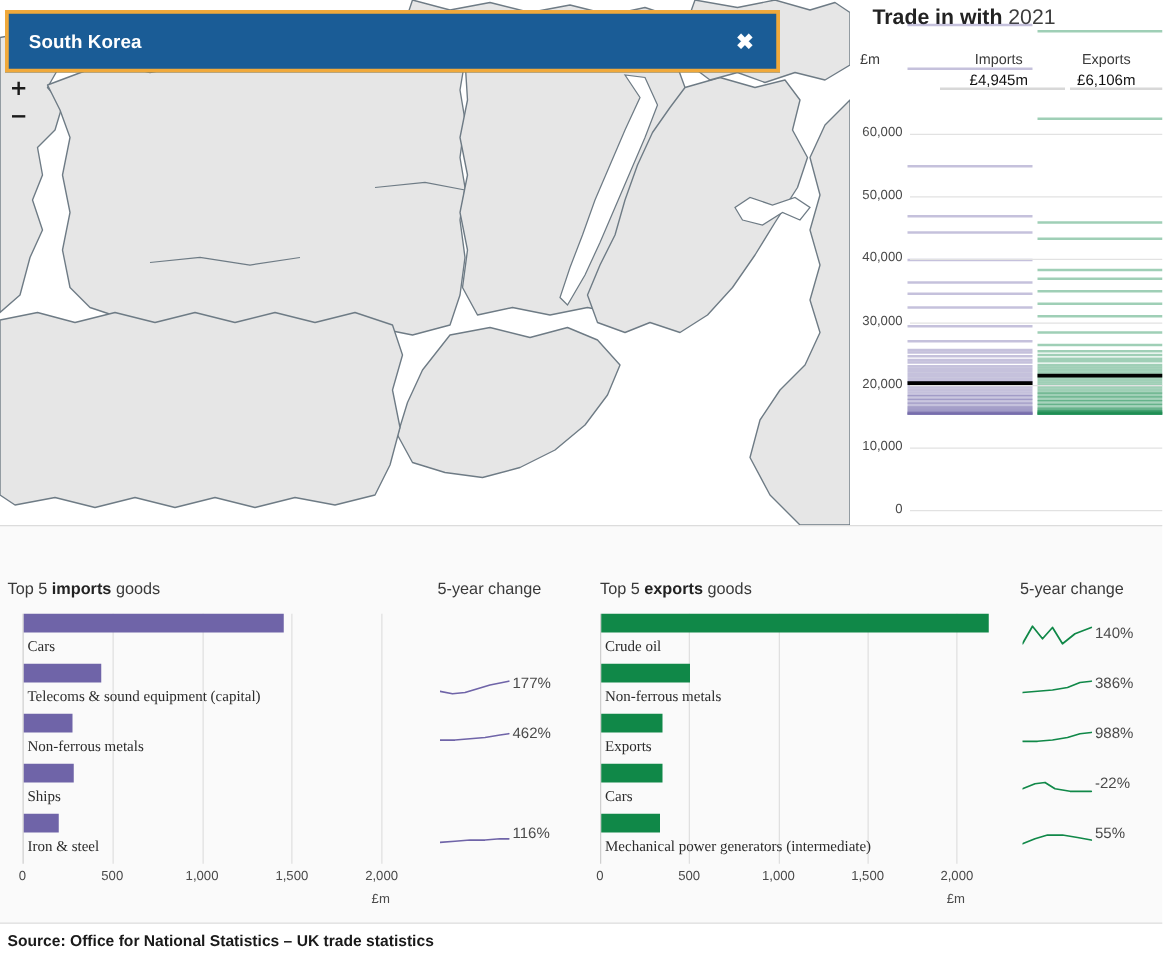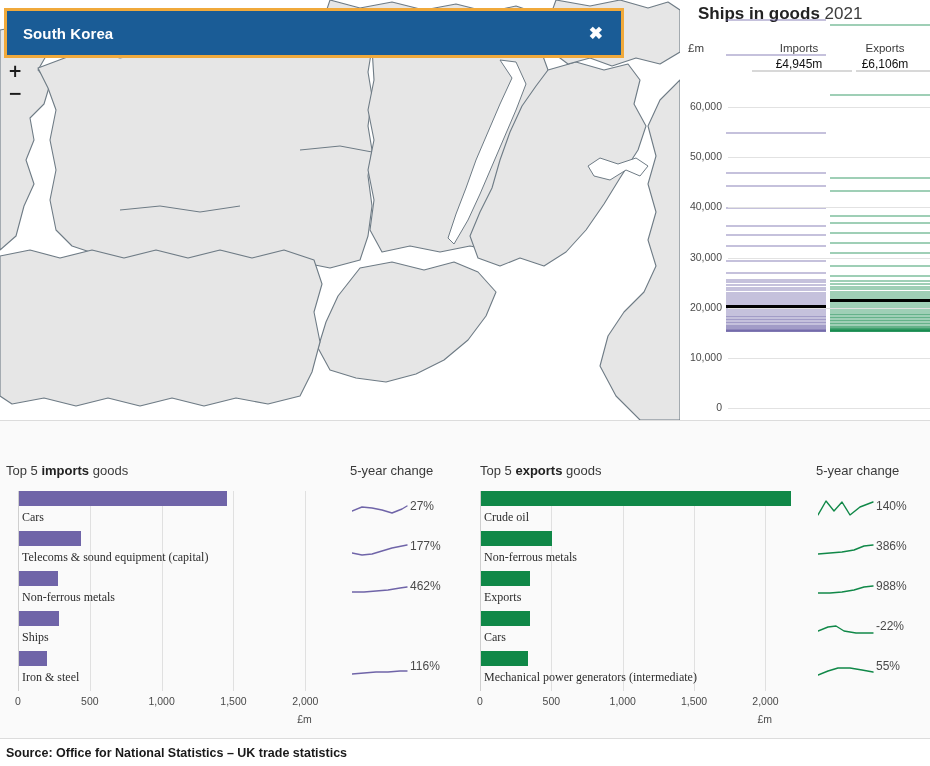--- a/index.html
+++ b/index.html
@@ -170,21 +170,21 @@
       </div>
 
       <div class="zoom-ctrls">
         <div class="zoom-btn">+</div>
         <div class="zoom-btn">−</div>
       </div>
     </div>
 
     <div class="strip-panel">
       <div class="strip-title">
-        <b>Ships in goods</b>
+        <b>Trade in with</b>
         <span class="yr">2021</span>
       </div>
 
       <div class="strip-heads">
         <div class="sh sh-unit">£m</div>
         <div class="sh sh-imp">
           <span>Imports</span>
           <span class="v">£4,945m</span>
         </div>
         <div class="sh sh-exp">
@@ -362,26 +362,20 @@
         <div class="bar exp" style="top: 80px; left: 1px; width: 49.2409px;"></div>
         <div class="blabel" style="top: 99px; left: 4px;">Exports</div>
         <div class="bar exp" style="top: 120px; left: 1px; width: 48.5273px;"></div>
         <div class="blabel" style="top: 139px; left: 4px;">Cars</div>
         <div class="bar exp" style="top: 160px; left: 1px; width: 47.1px;"></div>
         <div class="blabel" style="top: 179px; left: 4px;">Mechanical power generators (intermediate)</div>
         <div class="axunit" style="left: 277.455px; top: 222px;">£m</div>
       </div>
 
     <div class="sparkcol sp-left" id="sp-imports">
-        <div class="sprow" style="top: 0px;">
-          <svg width="58" height="24" viewBox="0 0 58 24">
-            <polyline points="0,14 10,10 20,11 30,13 40,16 50,12 55,9" fill="none" stroke="#6f64a8" stroke-width="1.4" stroke-linejoin="round" stroke-linecap="round"></polyline>
-          </svg>
-          <div class="sppct">27%</div>
-        </div>
         <div class="sprow" style="top: 40px;">
           <svg width="58" height="24" viewBox="0 0 58 24">
             <polyline points="0,16 10,18 20,17 30,14 40,11 50,9 55,8" fill="none" stroke="#6f64a8" stroke-width="1.4" stroke-linejoin="round" stroke-linecap="round"></polyline>
           </svg>
           <div class="sppct">177%</div>
         </div>
         <div class="sprow" style="top: 80px;">
           <svg width="58" height="24" viewBox="0 0 58 24">
             <polyline points="0,15 12,15 24,14 36,13 48,11 55,10" fill="none" stroke="#6f64a8" stroke-width="1.4" stroke-linejoin="round" stroke-linecap="round"></polyline>
           </svg>

